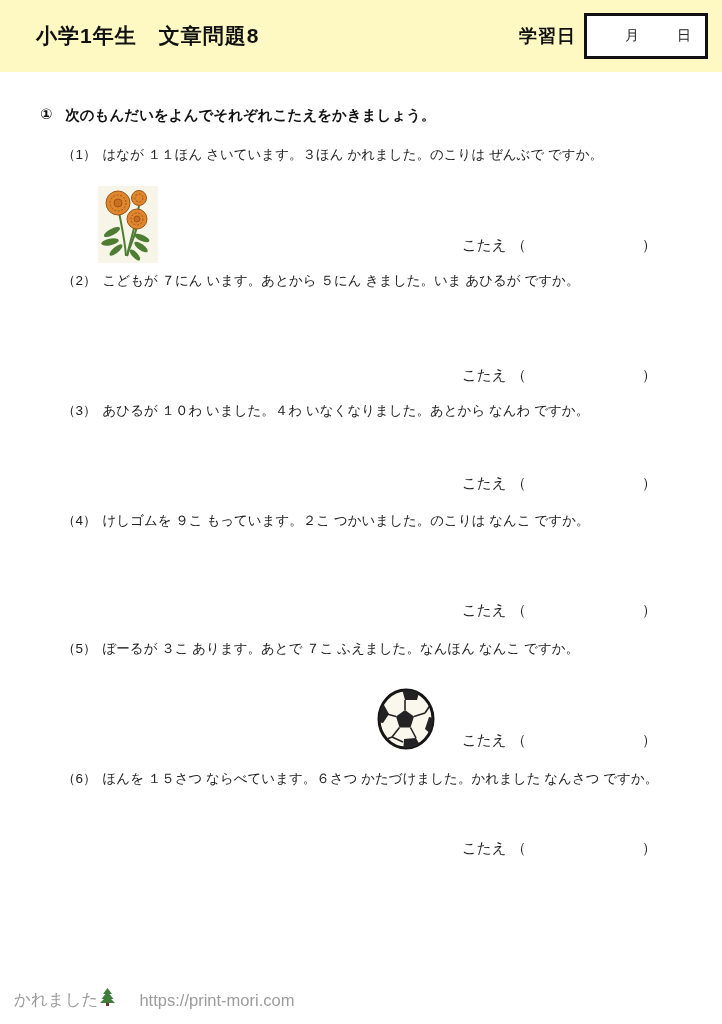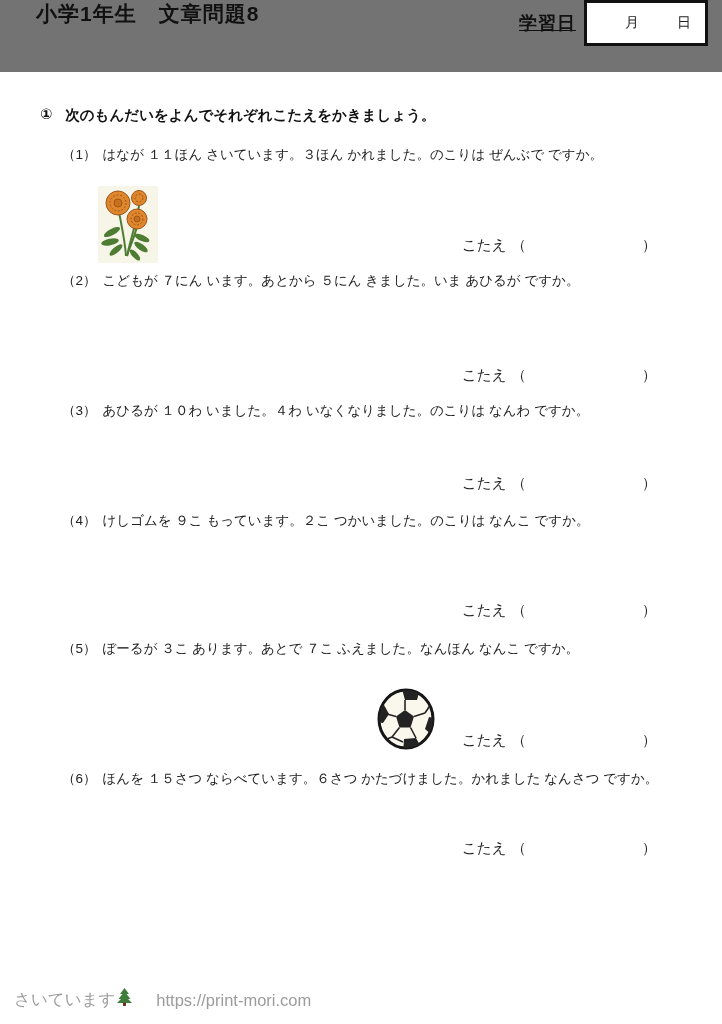--- a/index.html
+++ b/index.html
@@ -1,23 +1,23 @@
 <!DOCTYPE html>
 <html><head>
 <meta charset="utf-8">
 <style>
   * { margin:0; padding:0; box-sizing:border-box; }
   body { font-family:"Liberation Sans","DejaVu Sans",sans-serif; background:#fff; }
   .page { position:relative; width:722px; height:1024px; background:#ffffff; overflow:hidden; color:#1f1f1f; }
 
-  .header { position:absolute; left:0; top:0; width:722px; height:72px; background:#737373;
-            display:flex; align-items:flex-start; justify-content:space-between; padding:0 14px 0 36px; }
+  .header { position:absolute; left:0; top:0; width:722px; height:72px; background:#fef9c3;
+            display:flex; align-items:center; justify-content:space-between; padding:0 14px 0 36px; }
   .title { font-size:21px; font-weight:bold; color:#111; letter-spacing:1px; }
   .date-area { display:flex; align-items:center; }
-  .date-label { font-size:18px; font-weight:bold; color:#111; margin-right:8px; letter-spacing:1px;text-decoration:underline; }
+  .date-label { font-size:18px; font-weight:bold; color:#111; margin-right:8px; letter-spacing:1px; }
   .date-box { width:124px; height:46px; background:#fff; border:3px solid #111;
               display:flex; align-items:center; justify-content:flex-end; gap:38px; padding-right:14px; }
   .date-box span { font-size:14px; color:#222; }
 
   .instruction { position:absolute; left:40px; top:106px; display:flex; gap:13px;
                  font-size:14.5px; font-weight:bold; color:#111; }
 
   .q-text { position:absolute; left:62px; display:flex; gap:6px; font-size:13.5px; color:#222; white-space:nowrap; }
 
   .answer { position:absolute; left:462px; display:flex; align-items:flex-end; font-size:14.5px; color:#222; }
@@ -97,21 +97,21 @@
   </div>
   <div class="answer" style="top:366px">
     <span class="lbl">こたえ</span>
       <span>（</span>
       <span class="blank"></span>
       <span>）</span>
   </div>
 
   <div class="q-text" style="top:402px">
     <span>（3）</span>
-    <span>あひるが １０わ いました。４わ いなくなりました。のこりは なんわ ですか。</span>
+    <span>あひるが １０わ いました。４わ いなくなりました。あとから なんわ ですか。</span>
   </div>
   <div class="answer" style="top:474px">
     <span class="lbl">こたえ</span>
       <span>（</span>
       <span class="blank"></span>
       <span>）</span>
   </div>
 
   <div class="q-text" style="top:512px">
     <span>（4）</span>
@@ -167,21 +167,21 @@
     <span>ほんを １５さつ ならべています。６さつ かたづけました。かれました なんさつ ですか。</span>
   </div>
   <div class="answer" style="top:839px">
     <span class="lbl">こたえ</span>
       <span>（</span>
       <span class="blank"></span>
       <span>）</span>
   </div>
 
   <div class="footer">
-    <span>さいています</span>
+    <span>かれました</span>
     <span>
       <svg width="15" height="18" viewBox="0 0 15 18">
         <polygon points="7.5,0 12,6 3,6" fill="#3e7d3a"></polygon>
         <polygon points="7.5,3.5 13.5,11 1.5,11" fill="#3e7d3a"></polygon>
         <polygon points="7.5,7.5 15,15 0,15" fill="#3e7d3a"></polygon>
         <rect x="6" y="14.5" width="3" height="3.5" fill="#6b3a20"></rect>
       </svg>
     </span>
     <span class="url">https://print-mori.com</span>
   </div>

